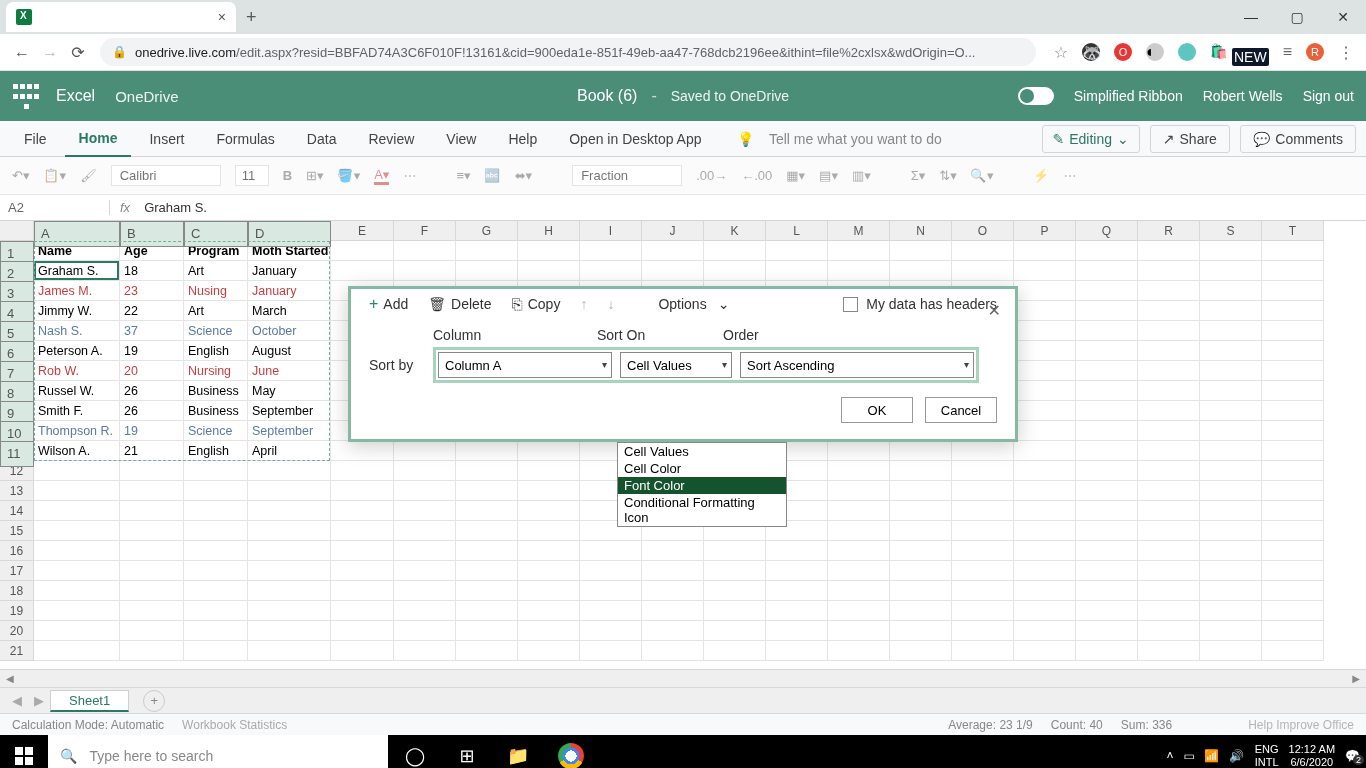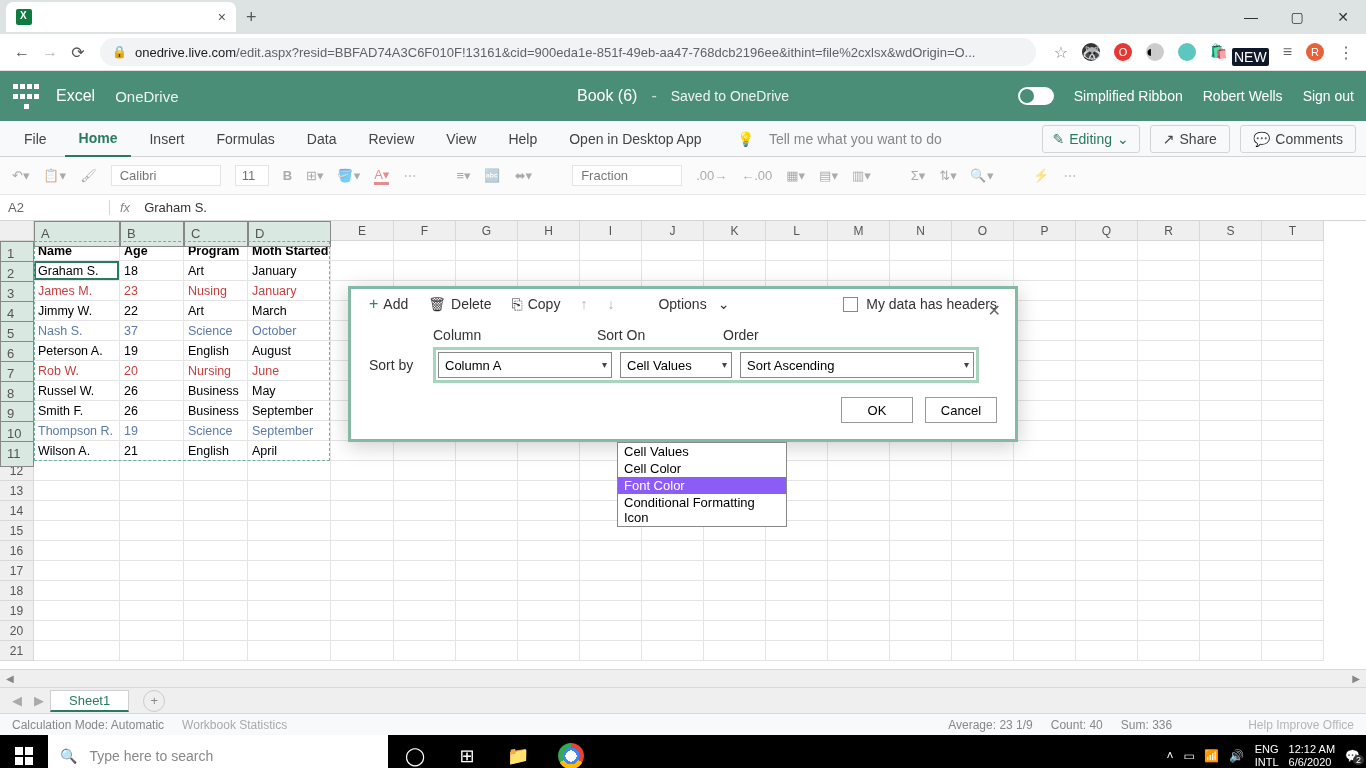--- a/index.html
+++ b/index.html
@@ -68,21 +68,21 @@
 .addsheet{width:22px;height:22px;border:1px solid #ccc;border-radius:50%;margin-left:14px;text-align:center;line-height:19px;color:#888}
 .statusbar{height:22px;background:#f8f9fa;display:flex;align-items:center;padding:0 12px;font-size:12px;color:#888;border-top:1px solid #d8d8d8}
 .statusbar .sr{margin-left:auto;display:flex;gap:18px}
 .taskbar{height:42px;background:#000;display:flex;align-items:center;color:#fff;font-size:12px}
 .start{width:48px;height:42px;display:flex;align-items:center;justify-content:center}
 .start svg{fill:#fff}
 .search{flex:0 0 340px;height:42px;background:#fff;color:#888;display:flex;align-items:center;padding:0 12px;font-size:14px}
 .task-icons{display:flex;gap:6px;margin-left:4px}
 .task-icons .ti{width:46px;height:42px;display:flex;align-items:center;justify-content:center;font-size:18px}
 .tray{margin-left:auto;display:flex;align-items:center;gap:10px;padding:0 6px}
-.tray .tt{font-size:11px;line-height:13px;}
+.tray .tt{font-size:11px;line-height:13px;text-align:center}
 .dialog{position:absolute;left:348px;top:286px;width:670px;background:#fff;border:3px solid #86b9a4;box-shadow:0 4px 20px rgba(0,0,0,.2);z-index:100}
 .dlg-title{padding:14px 18px 6px;font-size:16px;color:#333}
 .dlg-close{position:absolute;right:14px;top:12px;font-size:16px;color:#666;cursor:pointer}
 .dlg-toolbar{display:flex;align-items:center;gap:20px;padding:6px 18px 14px;font-size:14px;color:#333}
 .dlg-tb-item{display:flex;align-items:center;gap:5px;cursor:pointer}
 .dlg-tb-item.opt{margin-left:24px}
 .dlg-headers{margin-left:auto;display:flex;align-items:center;gap:8px}
 .chk{width:15px;height:15px;border:1px solid #888}
 .dlg-cols{display:flex;padding:0 18px 4px;font-size:14px;color:#333}
 .dlg-cols .lbl1{width:164px}
@@ -90,21 +90,21 @@
 .dlg-selects{display:flex;padding:0 18px 14px;align-items:center;gap:0}
 .sortby{width:60px;font-size:14px;color:#333;margin-right:4px}
 .selwrap{border:3px solid #a7d4bf;padding:2px;display:flex;gap:8px}
 .sel{height:26px;border:1px solid #888;background:#fff;font-size:13px;padding:0 22px 0 6px;position:relative;display:flex;align-items:center}
 .sel.s1{width:174px}
 .sel.s2{width:112px}
 .sel.s3{width:234px}
 .sel .caret{position:absolute;right:4px;top:6px;font-size:10px;color:#444}
 .dropdown{position:absolute;left:617px;top:442px;width:170px;background:#fff;border:1px solid #888;z-index:200;font-size:13px}
 .dropdown .opt{padding:1px 6px;cursor:pointer}
-.dropdown .opt.hi{background:#8b5cf6;color:#fff}
+.dropdown .opt.hi{background:#14532d;color:#fff}
 .dlg-btns{display:flex;gap:12px;justify-content:flex-end;padding:0 18px 16px}
 .dlg-btn{width:72px;height:26px;border:1px solid #999;background:#fff;font-size:13px;display:flex;align-items:center;justify-content:center;cursor:pointer}
 </style>
 </head>
 <body>
 
 <div class="titlebar">
   <div class="tab-chrome">
     <span class="favicon"></span>
     <span class="tab-x">×</span>

